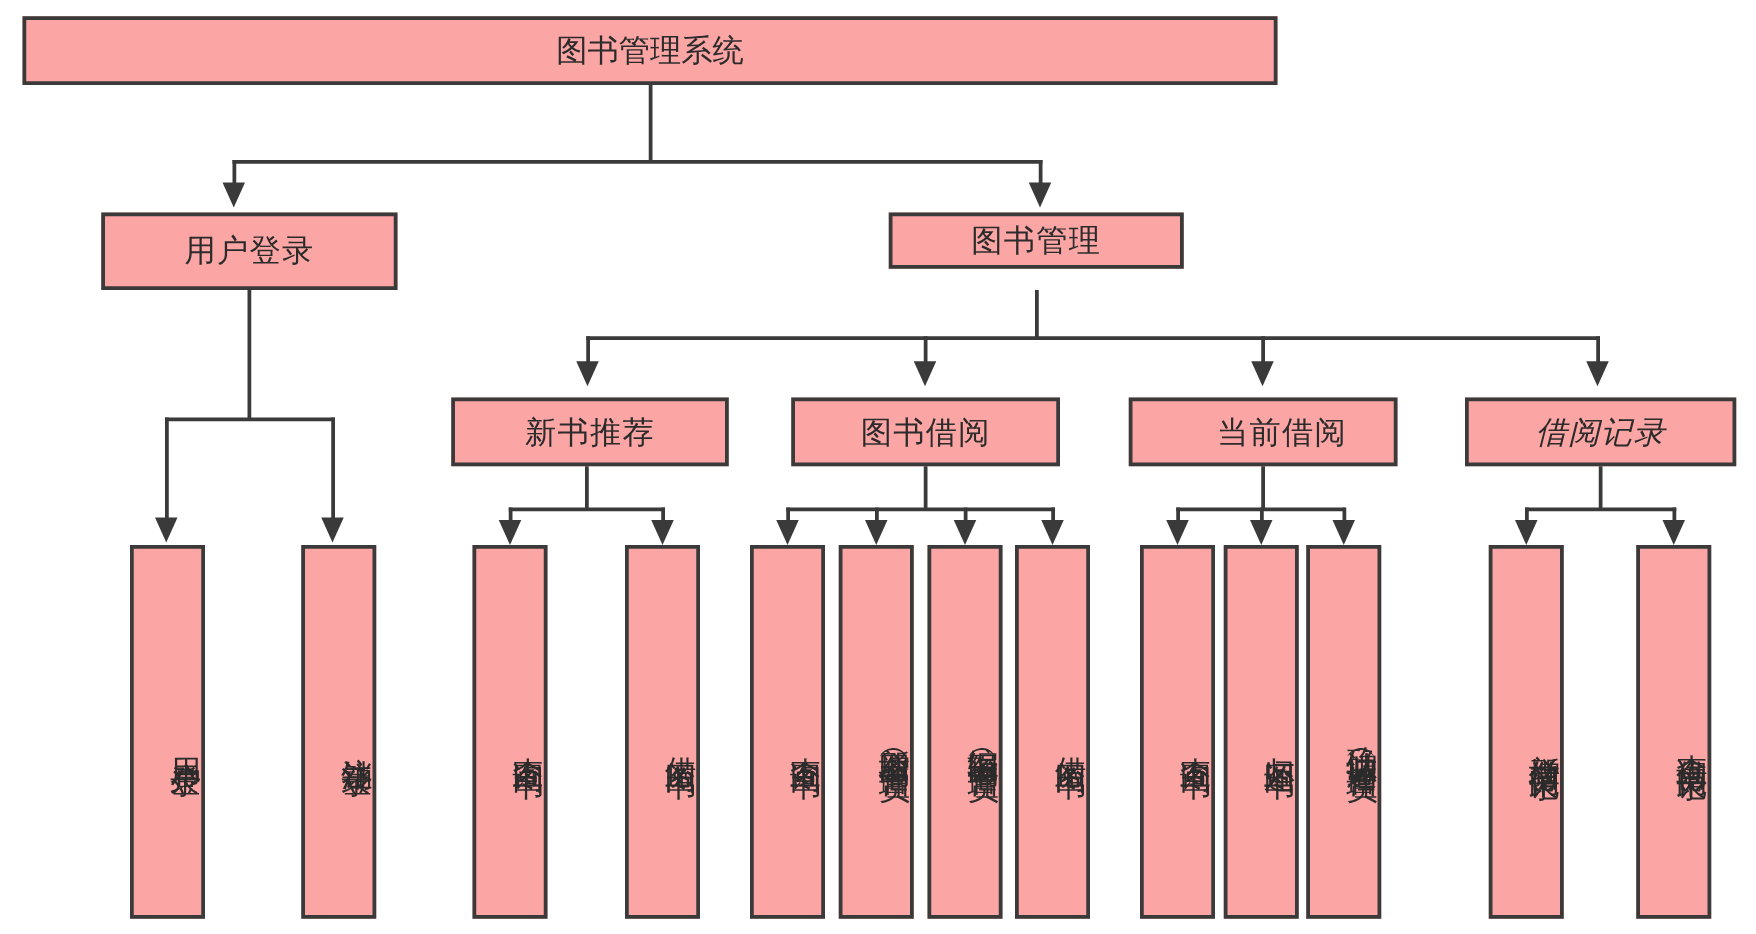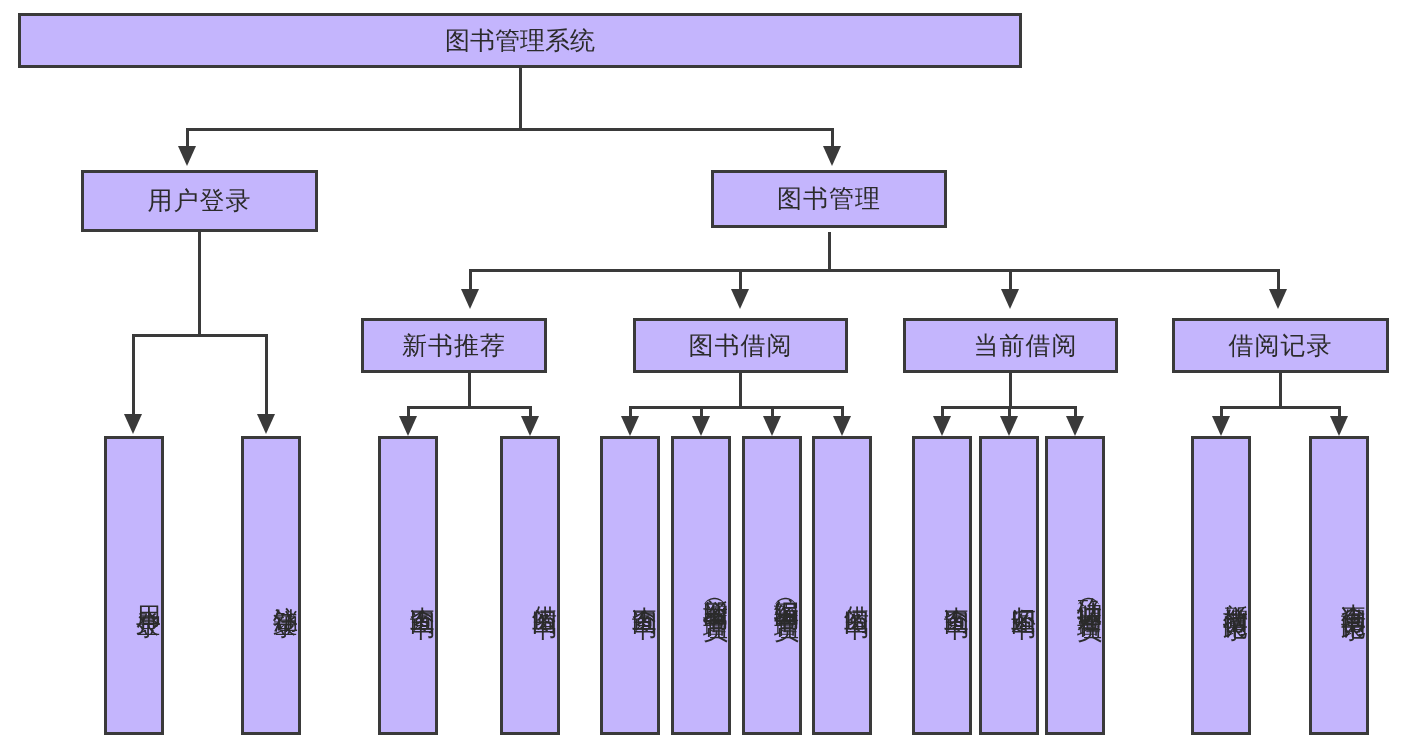--- a/index.html
+++ b/index.html
@@ -15,21 +15,21 @@
     width: 1405px;
     height: 747px;
     background: #ffffff;
     overflow: hidden;
   }
   
   .node {
     position: absolute;
     box-sizing: border-box;
     border: 3px solid #3a3a3a;
-    background: #c4b5fd;
+    background: #fca5a5;
     display: flex;
     align-items: center;
     justify-content: center;
     color: #2b2b2b;
   }
   .node.horiz {
     font-size: 25px;
     letter-spacing: 1px;
     line-height: 1.2;
   }
@@ -93,21 +93,21 @@
 
   <div class="ln v" style="left:186px; top:128px; width:3px; height:20px;"></div>
   <div class="arrow" style="left:178px; top:146px;"></div>
   <div class="ln v" style="left:831px; top:128px; width:3px; height:20px;"></div>
   <div class="arrow" style="left:823px; top:146px;"></div>
 
   <div class="node horiz" style="left:81px; top:170px; width:237px; height:62px;">
     <span>用户登录</span>
   </div>
 
-  <div class="node horiz" style="left:711px; top:170px; width:236px; height:58px;">
+  <div class="node horiz" style="left:711px; top:170px; width:236px; height:45px;">
     <span>图书管理</span>
   </div>
 
   <div class="ln v" style="left:198px; top:232px; width:3px; height:104px;"></div>
   <div class="ln h" style="left:132px; top:334px; width:136px; height:3px;"></div>
   <div class="ln v" style="left:132px; top:334px; width:3px; height:82px;"></div>
   <div class="arrow" style="left:124px; top:414px;"></div>
   <div class="ln v" style="left:265px; top:334px; width:3px; height:82px;"></div>
   <div class="arrow" style="left:257px; top:414px;"></div>
 
@@ -115,30 +115,30 @@
   <div class="ln h" style="left:469px; top:269px; width:811px; height:3px;"></div>
   <div class="ln v" style="left:469px; top:269px; width:3px; height:22px;"></div>
   <div class="arrow" style="left:461px; top:289px;"></div>
   <div class="ln v" style="left:739px; top:269px; width:3px; height:22px;"></div>
   <div class="arrow" style="left:731px; top:289px;"></div>
   <div class="ln v" style="left:1009px; top:269px; width:3px; height:22px;"></div>
   <div class="arrow" style="left:1001px; top:289px;"></div>
   <div class="ln v" style="left:1277px; top:269px; width:3px; height:22px;"></div>
   <div class="arrow" style="left:1269px; top:289px;"></div>
 
-  <div class="node horiz" style="left:361px; top:318px; width:186px; height:55px;">
+  <div class="node horiz" style="left:361px; top:318px; width:222px; height:55px;">
     <span>新书推荐</span>
   </div>
   <div class="node horiz" style="left:633px; top:318px; width:215px; height:55px;text-align:center;">
     <span>图书借阅</span>
   </div>
   <div class="node horiz" style="left:903px; top:318px; width:215px; height:55px;padding-left:30px;">
     <span>当前借阅</span>
   </div>
-  <div class="node horiz" style="left:1172px; top:318px; width:217px; height:55px;">
+  <div class="node horiz" style="left:1172px; top:318px; width:217px; height:55px;font-style:italic;">
     <span>借阅记录</span>
   </div>
 
   <div class="ln v" style="left:468px; top:373px; width:3px; height:35px;"></div>
   <div class="ln h" style="left:407px; top:406px; width:125px; height:3px;"></div>
   <div class="ln v" style="left:407px; top:406px; width:3px; height:12px;"></div>
   <div class="arrow" style="left:399px; top:416px;"></div>
   <div class="ln v" style="left:529px; top:406px; width:3px; height:12px;"></div>
   <div class="arrow" style="left:521px; top:416px;"></div>
 

